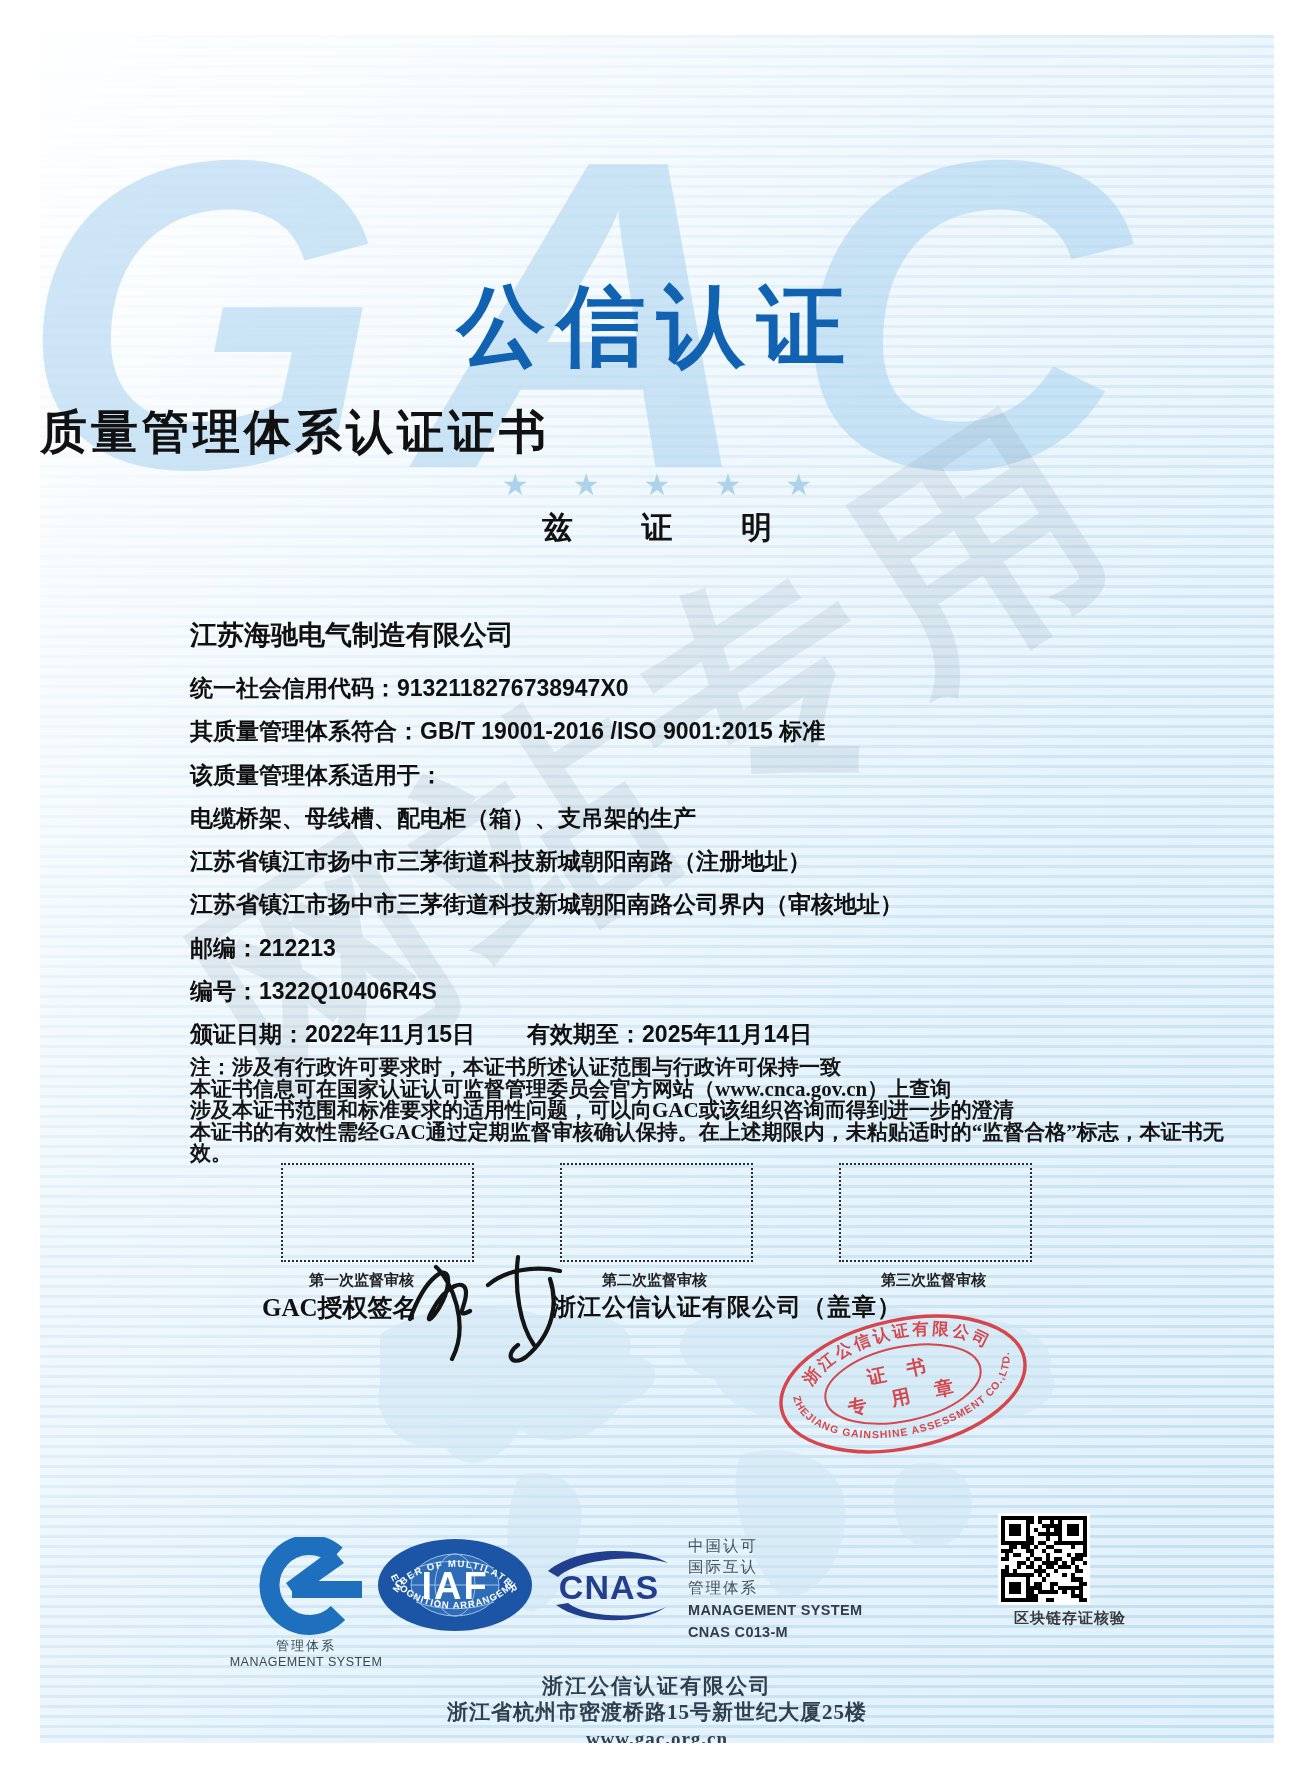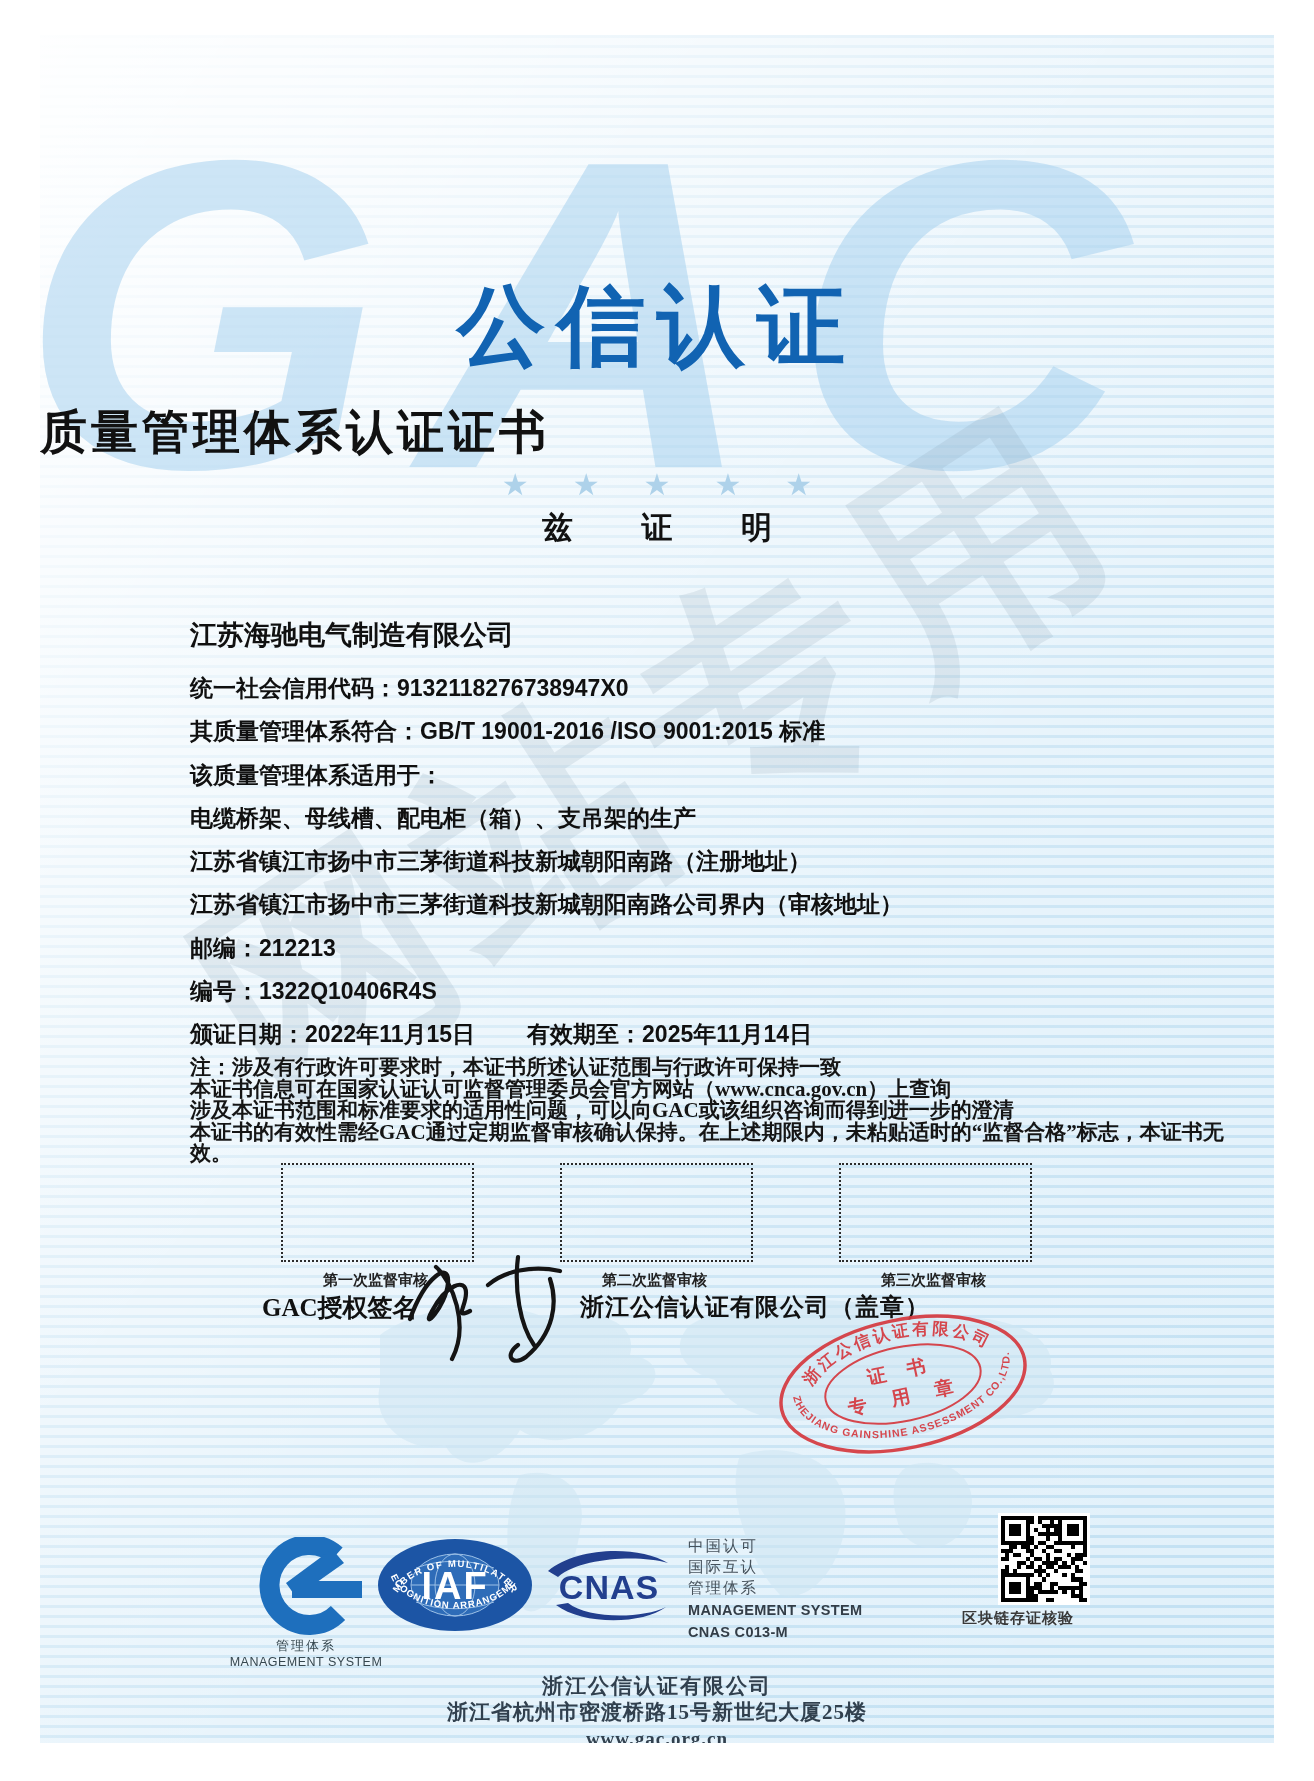--- a/index.html
+++ b/index.html
@@ -33,44 +33,44 @@
   .dates{display:flex;gap:52px;font-size:23px;font-weight:600;line-height:43.3px;}
 
   .notes{position:absolute;left:150px;top:1022px;right:50px;
         font-family:"Liberation Serif",serif;font-size:21px;font-weight:700;
         line-height:21.6px;color:#151515;}
 
   .supbox{position:absolute;top:1128px;width:189px;height:95px;border:2px dotted #2b2b2b;background:transparent;}
   .supbox.b1{left:241px;} .supbox.b2{left:520px;} .supbox.b3{left:799px;}
   .suplabel{position:absolute;top:1236px;width:189px;text-align:center;
         font-family:"Liberation Serif",serif;font-size:15px;font-weight:600;color:#222;}
-  .suplabel.l1{left:241px;} .suplabel.l2{left:520px;} .suplabel.l3{left:799px;}
+  .suplabel.l1{left:227px;} .suplabel.l2{left:520px;} .suplabel.l3{left:799px;}
 
   .sig-label{position:absolute;left:222px;top:1256px;font-family:"Liberation Serif",serif;
         font-size:25px;font-weight:600;color:#111;}
   .sig-script{position:absolute;left:352px;top:1206px;}
   .sig-company{position:absolute;left:512px;top:1256px;font-family:"Liberation Serif",serif;
-        font-size:24px;font-weight:700;color:#111;letter-spacing:1px;padding-left:28px;}
+        font-size:24px;font-weight:700;color:#111;letter-spacing:1px;}
 
   .stamp{position:absolute;left:733px;top:1274px;width:260px;height:150px;
         transform:rotate(-12deg);opacity:0.92;}
 
   .logos-row{position:absolute;left:0;top:1498px;width:100%;height:160px;}
   .elogo{position:absolute;left:208px;top:4px;}
   .elogo-label{position:absolute;left:176px;top:104px;width:180px;text-align:center;color:#36474f;}
   .elogo-label .zh{font-size:13px;letter-spacing:2px;}
   .elogo-label .en{font-size:12.5px;letter-spacing:0.5px;}
   .iaf{position:absolute;left:336px;top:4px;}
   .cnas{position:absolute;left:502px;top:12px;}
   .cnas-text{position:absolute;left:648px;top:2px;color:#46525c;}
   .cnas-text .zh{font-size:15.5px;line-height:21px;letter-spacing:2px;}
   .cnas-text .bold{font-size:14.5px;line-height:20px;font-weight:800;color:#323d47;letter-spacing:0.3px;margin-top:2px;}
 
   .qr-wrap{position:absolute;left:958px;top:1478px;width:92px;height:92px;background:#fff;padding:3px;box-sizing:border-box;}
-  .qr-label{position:absolute;left:922px;top:1574px;width:164px;text-align:left;
+  .qr-label{position:absolute;left:922px;top:1574px;width:164px;text-align:right;
         font-family:Liberation Mono, monospace;font-size:15px;font-weight:600;color:#3a3a3a;letter-spacing:1px;}
 
   .footer{position:absolute;left:0;top:1638px;width:100%;text-align:center;
         font-family:"Liberation Serif",serif;color:#31404e;}
   .footer .f1{font-size:21px;font-weight:700;letter-spacing:2px;line-height:26px;}
   .footer .f2{font-size:21px;font-weight:700;letter-spacing:1px;line-height:27px;}
   .footer .f3{font-size:19px;font-weight:700;letter-spacing:1px;line-height:26px;}
 </style>
 </head>
 <body>

